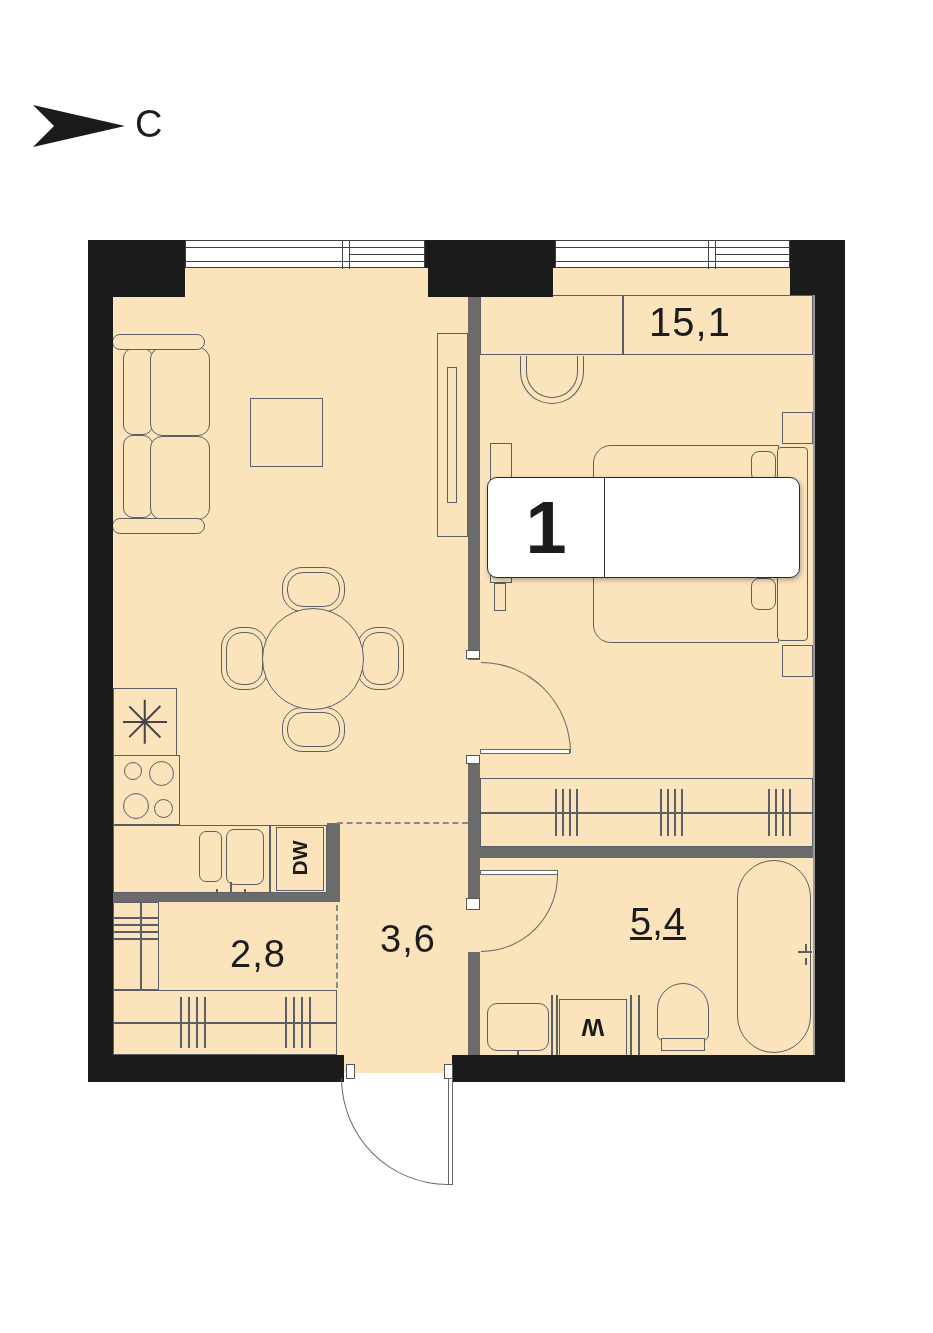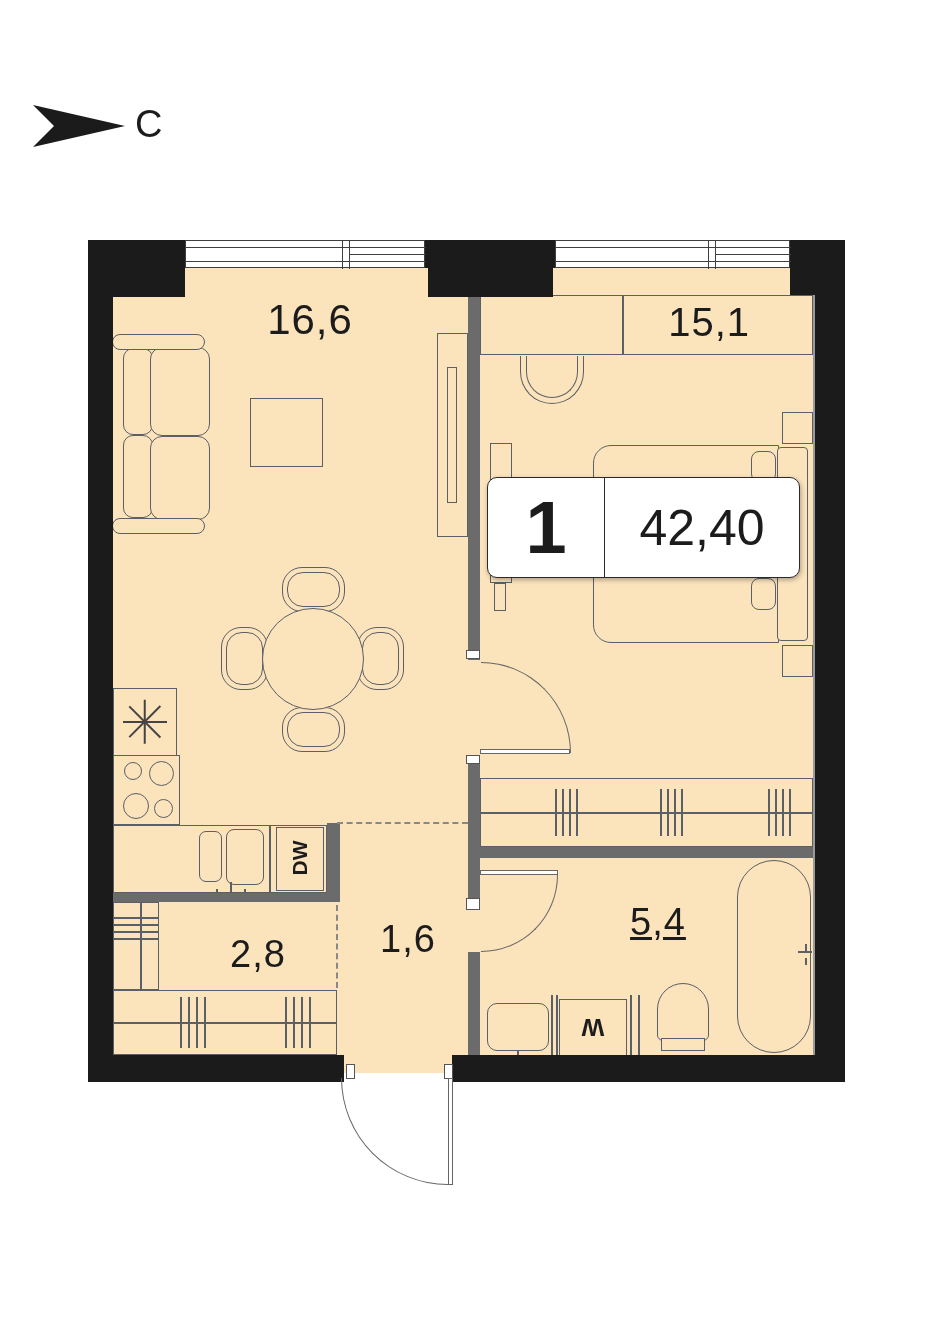--- a/index.html
+++ b/index.html
@@ -197,24 +197,22 @@
     <div class="lnD" style="left:152px;top:0;width:1px;height:28px;"></div>
     <div class="lnD" style="left:159px;top:0;width:1px;height:28px;"></div>
     <div class="lnD" style="left:159px;top:13px;width:76px;height:1px;"></div>
   </div>
 
   <div class="jamb" style="left:346px;top:1064px;width:9px;height:15px;"></div>
   <div class="jamb" style="left:444px;top:1064px;width:9px;height:15px;"></div>
   <div class="leaf" style="left:448px;top:1078px;width:5px;height:107px;"></div>
   <div class="arc" style="left:341px;top:1078px;width:107px;height:107px;border-left:1.5px solid #666;border-bottom:1.5px solid #666;border-bottom-left-radius:100% 100%;"></div>
 
-  <div class="roomlabel" style="left:250px;top:296px;width:120px;font-size:42px;">16,6</div>
-  <div class="roomlabel" style="left:630px;top:300px;width:120px;font-size:40px;text-align:right;">15,1</div>
+  <div class="roomlabel" style="left:630px;top:300px;width:120px;font-size:40px;">15,1</div>
   <div class="roomlabel" style="left:208px;top:916px;width:100px;font-size:38px;margin-top:17px;">2,8</div>
-  <div class="roomlabel" style="left:358px;top:918px;width:100px;font-size:38px;">1,6</div>
+  <div class="roomlabel" style="left:358px;top:918px;width:100px;font-size:38px;">3,6</div>
   <div class="roomlabel" style="left:608px;top:901px;width:100px;font-size:38px;text-decoration:underline;">5,4</div>
 
   <div class="badge" style="left:487px;top:477px;width:313px;height:101px;">
     <div class="cellA">1</div>
-    <div class="cellB">42,40</div>
   </div>
 
 </div>
 
 </body></html>

